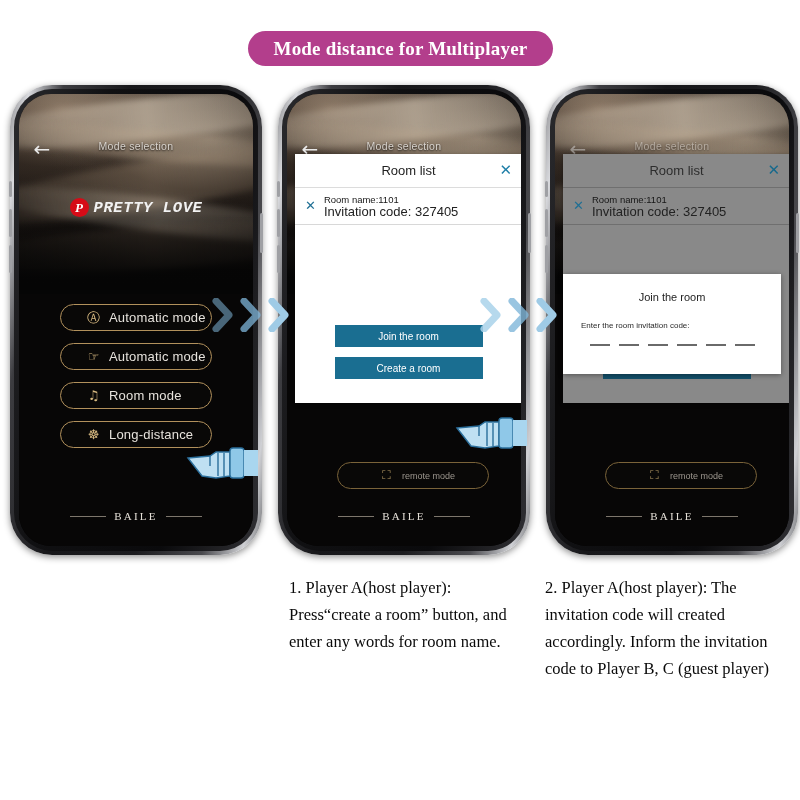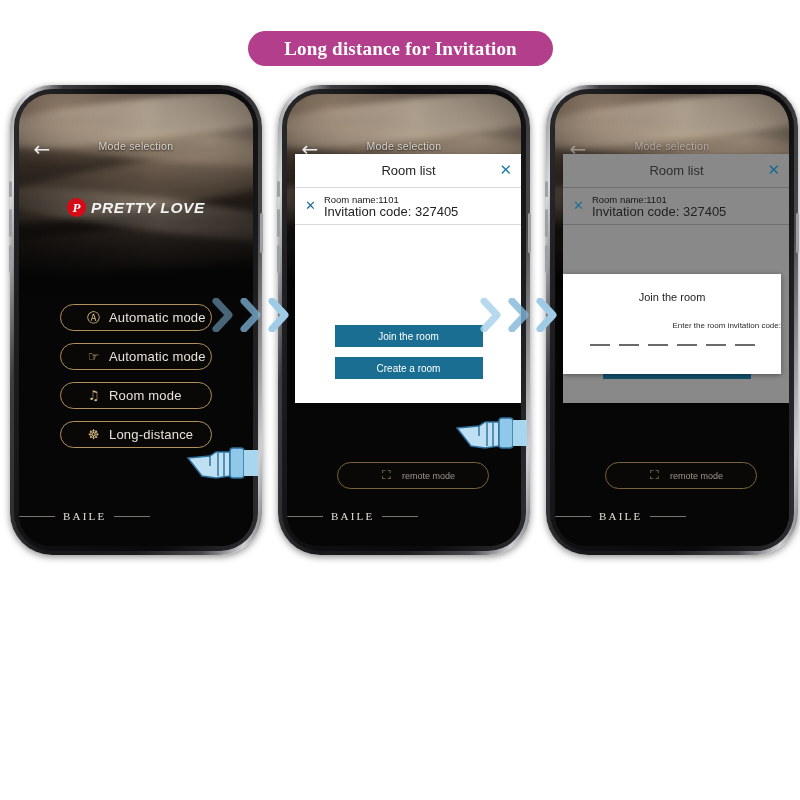--- a/index.html
+++ b/index.html
@@ -86,20 +86,21 @@
   }
   .logo .mark{
     width:19px;height:19px;border-radius:50%;background:#d60b17;
     display:flex;align-items:center;justify-content:center;
     color:#fff;font-family:"Liberation Serif",serif;font-style:italic;
     font-weight:700;font-size:13px;line-height:1;
   }
   .logo .wm{
     color:#f2f2f2;font-size:15.5px;font-weight:700;font-style:italic;
     letter-spacing:.6px;
+    font-family:Liberation Mono, monospace;
   }
   .choose{
     position:absolute;left:0;right:0;top:172px;text-align:center;
     color:#cfcac4;font-size:9.5px;letter-spacing:.2px;
   }
 
   .modes{position:absolute;left:0;right:0;top:210px;}
   .mode-btn{
     margin:0 auto 12px auto;width:152px;height:27px;border-radius:14px;
     border:1px solid #b2915c;background:rgba(12,10,8,.6);
@@ -116,21 +117,21 @@
     border:1px solid #7a6339;background:rgba(12,10,8,.6);
     display:flex;align-items:center;gap:7px;padding-left:40px;
     box-sizing:border-box;
   }
   .remote-btn .mi{width:17px;height:17px;color:#b59b65;font-size:12px;
     line-height:17px;text-align:center;font-family:"DejaVu Sans",sans-serif;}
   .remote-btn .ml{color:#9c968e;font-size:9px;}
 
   .baile{
     position:absolute;left:0;right:0;bottom:24px;
-    display:flex;align-items:center;justify-content:flex-start;gap:8px;
+    display:flex;align-items:center;justify-content:center;gap:8px;
   }
   .baile .ln{width:36px;height:1px;background:#7d766c;}
   .baile .tx{
     color:#e3ded6;font-family:"Liberation Serif",serif;font-size:11px;
     letter-spacing:2.2px;
   }
   .roomlist{
     position:absolute;left:8px;top:60px;width:227px;
     background:#ffffff;box-shadow:0 1px 4px rgba(0,0,0,.35);
   }
@@ -165,21 +166,21 @@
   .roomlist.dim .dlg-btn{background:#13506a;color:#cfcfcf;}
 
   .joinmodal{
     position:absolute;left:8px;top:180px;width:218px;height:100px;
     background:#ffffff;box-shadow:0 1px 5px rgba(0,0,0,.4);
   }
   .joinmodal .jt{
     text-align:center;font-size:11px;color:#1d1d1d;padding-top:17px;
   }
   .joinmodal .jl{
-    font-size:8px;color:#2a2a2a;padding:18px 0 0 8px;text-align:right;
+    font-size:8px;color:#2a2a2a;padding:18px 0 0 18px;
   }
   .joinmodal .dashes{
     display:flex;justify-content:center;gap:9px;padding-top:14px;
   }
   .joinmodal .dashes i{display:block;width:20px;height:2px;background:#6a6a6a;}
 
   
   .chevgroup{position:absolute;top:298px;display:flex;gap:4px;z-index:30;}
   .chevgroup.g1{left:212px;}
   .chevgroup.g2{left:480px;}
@@ -197,21 +198,21 @@
   }
   .caption.c1{left:289px;top:574px;width:228px;}
   .caption.c2{left:545px;top:574px;width:250px;}
 </style>
 </head>
 <body>
 
 <div class="stage">
 
   <div class="banner">
-    <span>Long distance for Invitation</span>
+    <span>Mode distance for Multiplayer</span>
   </div>
 
   <div class="phone p1">
     <div class="frame"></div>
     <div class="frame2"></div>
     <div class="btn-side l1"></div>
     <div class="btn-side l2"></div>
     <div class="btn-side l3"></div>
     <div class="btn-side r1"></div>
 
@@ -421,14 +422,16 @@
 
   <svg class="hand h2" viewBox="0 0 74 62">
     <g stroke="#2b6f9c" stroke-width="1.4" fill="#bfe0f2">
       <path d="M2 26 L24 24 L30 20 L44 20 L44 44 L30 46 L16 44 Z"></path>
       <path d="M24 24 L24 34 M32 21 L32 44 M38 21 L38 44"></path>
       <rect x="44" y="16" width="14" height="30" rx="3" fill="#8fc8e8"></rect>
       <rect x="58" y="18" width="14" height="26" fill="#a9d6ef" stroke="none"></rect>
     </g>
   </svg>
 
+  <div class="caption c1">1. Player A(host player): Press“create a room” button, and enter any words for room name.</div>
+  <div class="caption c2">2. Player A(host player): The invitation code will created accordingly. Inform the invitation code to Player B, C (guest player)</div>
 
 </div>
 
 </body></html>

